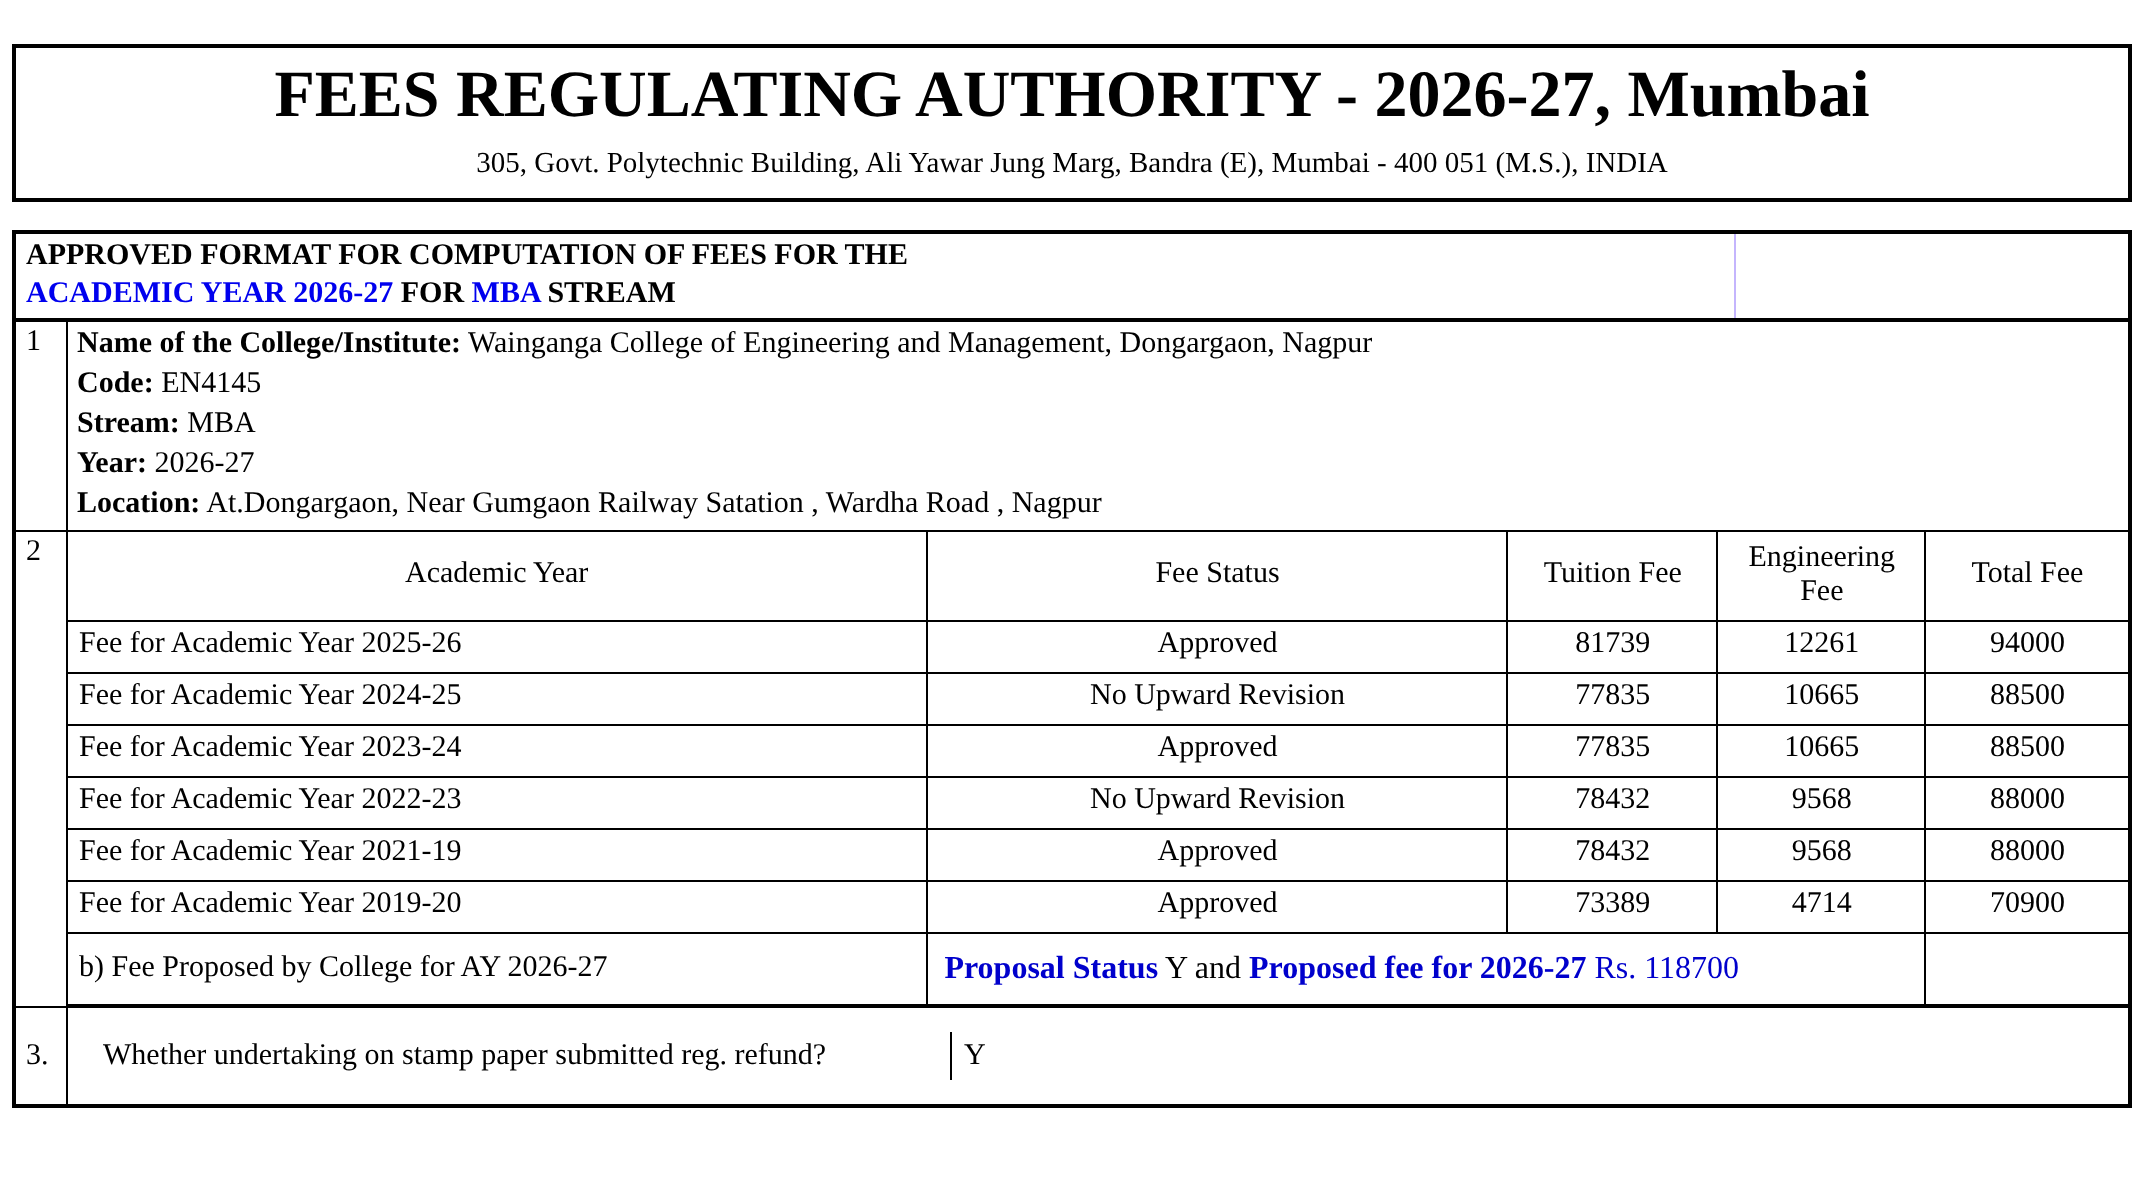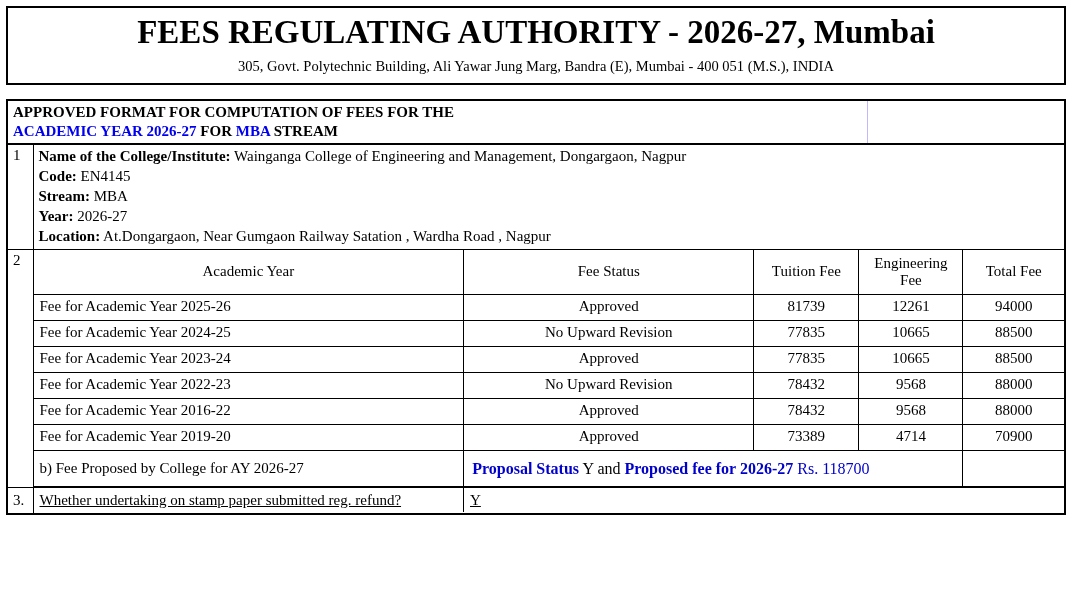--- a/index.html
+++ b/index.html
@@ -16,21 +16,21 @@
   }
   .page {
     width: 1072px;
     height: 596px;
     position: relative;
     box-sizing: border-box;
   }
 
   
   .header-box {
-    margin: 6px 6px 0 6px;
+    margin: 22px 6px 0 6px;
     border: 2px solid #000000;
     box-sizing: border-box;
     padding: 6px 4px 8px 4px;
     text-align: center;
   }
   .header-title {
     font-family: "Liberation Serif", serif;
     font-weight: bold;
     font-size: 33px;
     line-height: 1.15;
@@ -235,21 +235,21 @@
                 <td class="c" style="border-right:none;">88500</td>
               </tr>
               <tr class="row-h">
                 <td class="l" style="border-left:none;">Fee for Academic Year 2022-23</td>
                 <td class="c">No Upward Revision</td>
                 <td class="c">78432</td>
                 <td class="c">9568</td>
                 <td class="c" style="border-right:none;">88000</td>
               </tr>
               <tr class="row-h">
-                <td class="l" style="border-left:none;">Fee for Academic Year 2016-22</td>
+                <td class="l" style="border-left:none;">Fee for Academic Year 2021-19</td>
                 <td class="c">Approved</td>
                 <td class="c">78432</td>
                 <td class="c">9568</td>
                 <td class="c" style="border-right:none;">88000</td>
               </tr>
               <tr class="row-h">
                 <td class="l" style="border-left:none;">Fee for Academic Year 2019-20</td>
                 <td class="c">Approved</td>
                 <td class="c">73389</td>
                 <td class="c">4714</td>
@@ -268,21 +268,21 @@
                 <td style="border-right:none;"></td>
               </tr>
 
             </tbody>
           </table>
         </td>
       </tr>
 
       <tr class="row-h">
         <td class="srno" style="vertical-align:middle;">3.</td>
-        <td style="padding:0;text-decoration:underline;">
+        <td style="padding:12px;">
           <table class="fee-table" style="border-collapse:collapse;width:100%;table-layout:fixed;">
             <colgroup>
               <col style="width:430px">
               <col style="width:602px">
             </colgroup>
             <tbody>
                 <tr style="height:24px;">
               <td class="l" style="border:none;border-right:1px solid #000;vertical-align:middle;">Whether undertaking on stamp paper submitted reg. refund?</td>
               <td class="l" style="border:none;vertical-align:middle;">Y</td>
             </tr>

